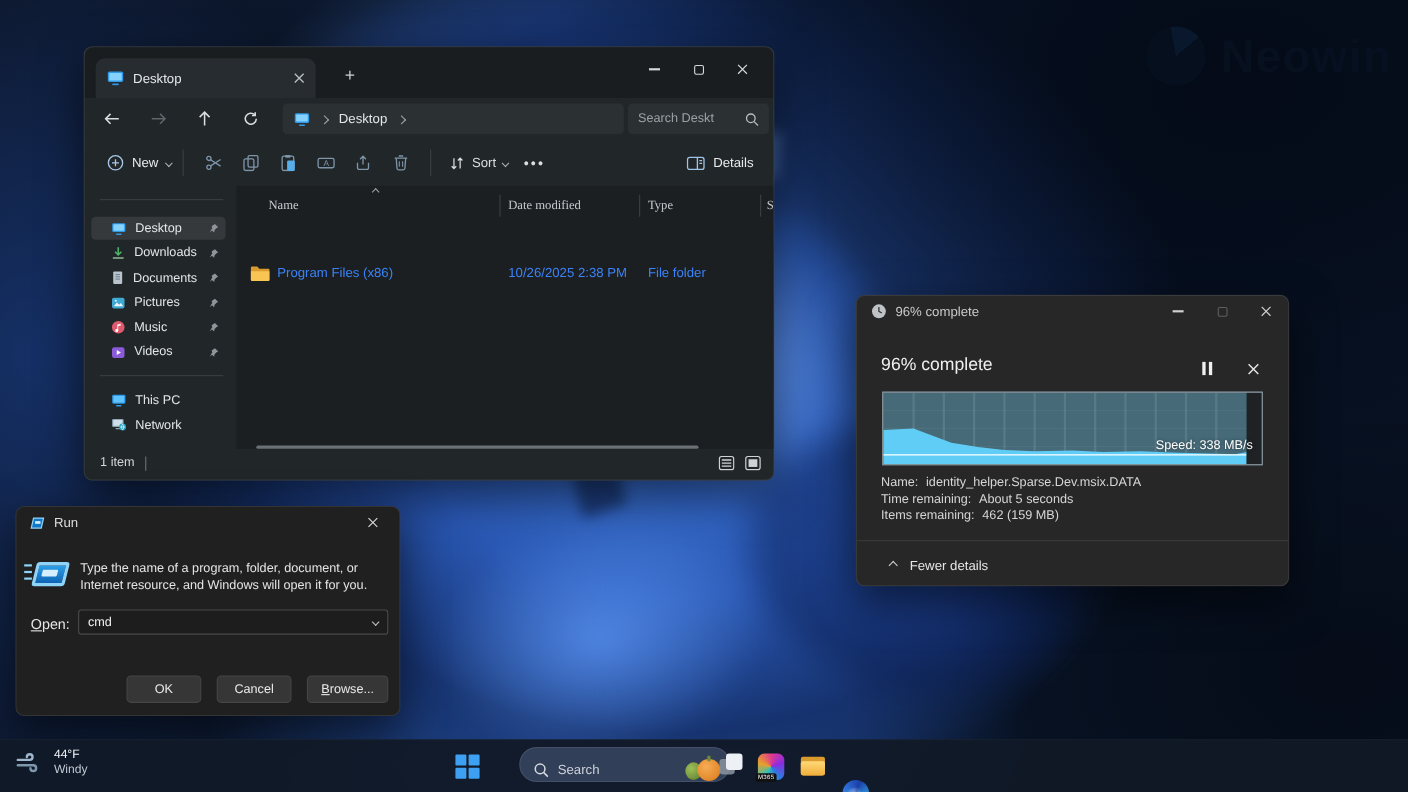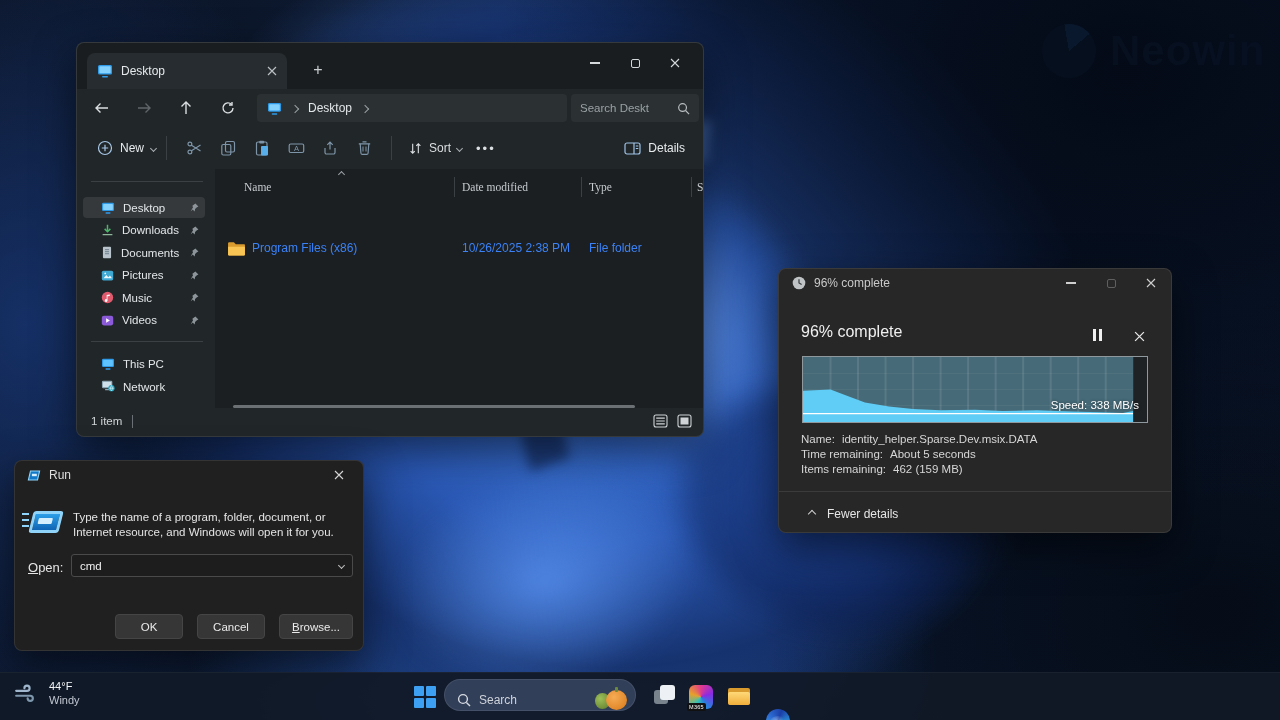--- a/index.html
+++ b/index.html
@@ -150,21 +150,21 @@
   
   .taskbar { position:absolute; left:0; bottom:0; width:1280px; height:48px; background:rgba(17,25,39,.95);
              border-top:1px solid rgba(255,255,255,.04); }
   .weather { position:absolute; left:14px; top:6px; display:flex; align-items:center; gap:9px; }
   .weather .w-texts { display:flex; flex-direction:column; line-height:14px; }
   .w-temp { font-size:11px; color:#f2f4f6; }
   .w-cond { font-size:11px; color:#c2c8d2; }
   .start { position:absolute; left:414px; top:13px; width:22px; height:22px; display:grid;
            grid-template-columns:10px 10px; grid-template-rows:10px 10px; gap:2px; }
   .start i { background:#3da0f2; border-radius:1px; }
-  .tb-search { position:absolute; left:444px; top:6px; width:192px; height:32px; border-radius:16px;
+  .tb-search { position:absolute; left:472px; top:6px; width:192px; height:32px; border-radius:16px;
                background:#323f59; border:1px solid rgba(255,255,255,.09); display:flex; align-items:center; padding:10px 6px 0 12px;justify-content:space-between; }
   .tb-search .s-label { font-size:12px; color:#ced3da; margin-left:8px; }
   .s-fruit { margin-left:auto; position:relative; width:36px; height:24px; }
   .s-gourd { position:absolute; left:2px; top:5px; width:15px; height:16px; border-radius:50%;
              background:radial-gradient(circle at 35% 35%, #9dbf59, #5d7a2c); }
   .s-pumpkin { position:absolute; left:13px; top:2px; width:21px; height:20px; border-radius:50%;
                background:radial-gradient(circle at 38% 35%, #f6ac55, #d97818); }
   .s-pumpkin::before { content:""; position:absolute; left:9px; top:-3px; width:3px; height:5px; background:#6b8a3a; border-radius:1px; }
   .tk-ic { position:absolute; top:12px; width:24px; height:24px; }
   .tv-back { position:absolute; left:1px; top:5px; width:14px; height:14px; background:#8b95a0; border-radius:3px; opacity:.85; }

